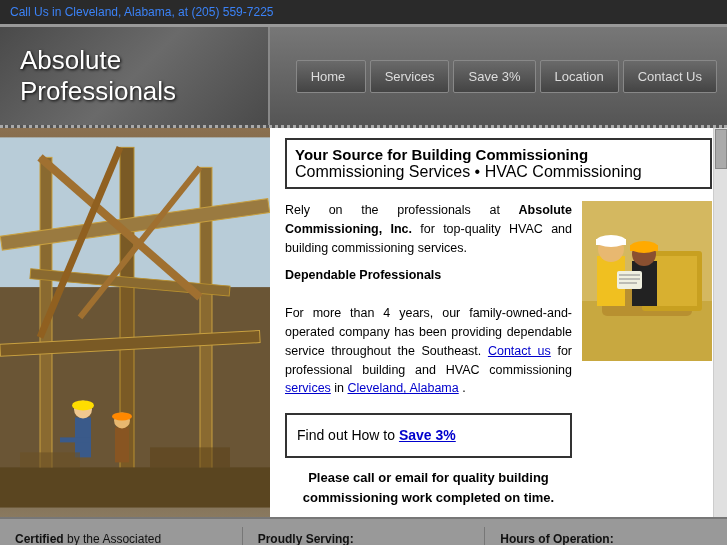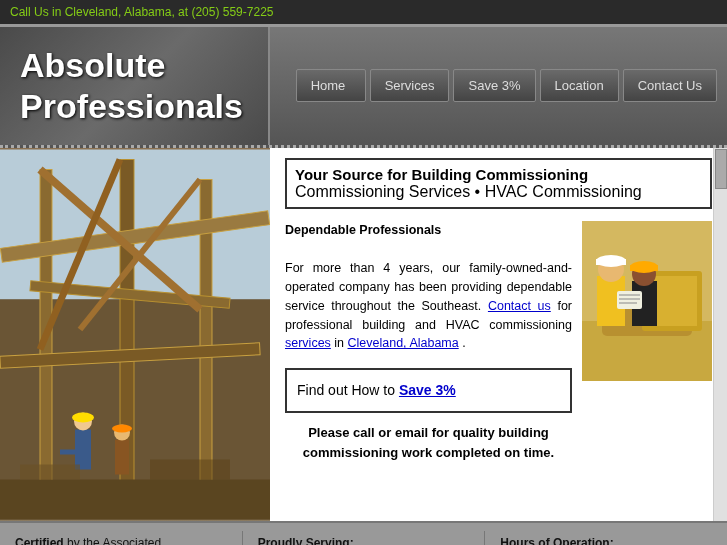--- a/index.html
+++ b/index.html
@@ -6,21 +6,21 @@
     body {
       font-family: Arial, sans-serif;
       font-size: 13px;
       width: 727px;
       background: #888;
     }
 
     
     .top-bar {
       background: #2a2a2a;
-      color: #84cc16;
+      color: #3b82f6;
       font-size: 12px;
       padding: 5px 10px;
     }
 
     
     .header-wrapper {
       background: #555;
       display: flex;
       align-items: stretch;
       border-top: 3px solid #999;
@@ -31,22 +31,22 @@
       background: linear-gradient(135deg, #4a4a4a 0%, #6a6a6a 50%, #4a4a4a 100%);
       padding: 18px 20px;
       min-width: 270px;
       display: flex;
       align-items: center;
       border-right: 2px solid #888;
     }
 
     .logo-text {
       color: white;
-      font-size: 34px;
-      font-weight: bold;
+      font-size: 26px;
+      font-weight: normal;
       text-shadow: 1px 1px 3px #000;
       line-height: 1.2;
     }
 
     .nav-area {
       flex: 1;
       display: flex;
       align-items: center;
       justify-content: flex-end;
       padding: 0 10px;
@@ -279,20 +279,23 @@
       <div class="scroll-thumb"></div>
     </div>
 
     <div class="content-title-box">
       <div class="content-title">Your Source for Building Commissioning</div>
       <div class="content-subtitle">Commissioning Services • HVAC Commissioning</div>
     </div>
 
     <div class="content-body">
       <div class="content-text">
+        <p style="margin-bottom:8px;">
+          <span>Rely on the professionals at </span><span class="bold-text">Absolute Commissioning, Inc.</span><span> for top-quality HVAC and building commissioning services.</span>
+        </p>
         <p style="margin-bottom:20px;"><span class="bold-text">Dependable Professionals</span></p>
         <p>
           <span>For more than 4 years, our family-owned-and-operated company has been providing dependable service throughout the Southeast.</span>
           <a href="#">Contact us</a>
           <span> for professional building and HVAC commissioning </span>
           <a href="#">services</a>
           <span> in </span>
           <a href="#">Cleveland, Alabama</a>
           <span>.</span>
         </p>

